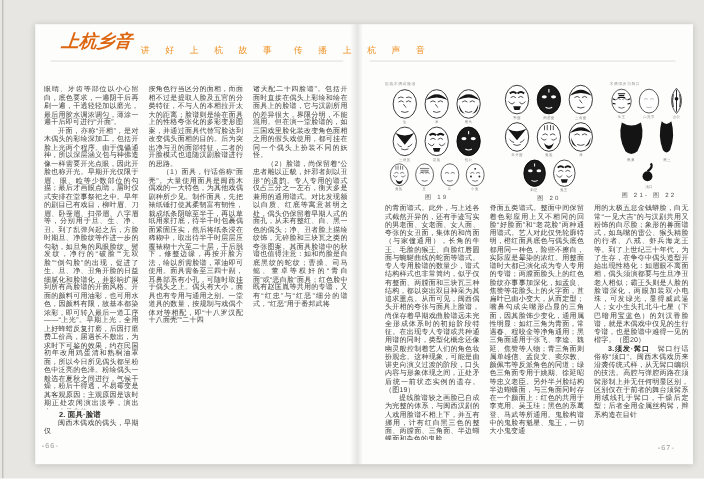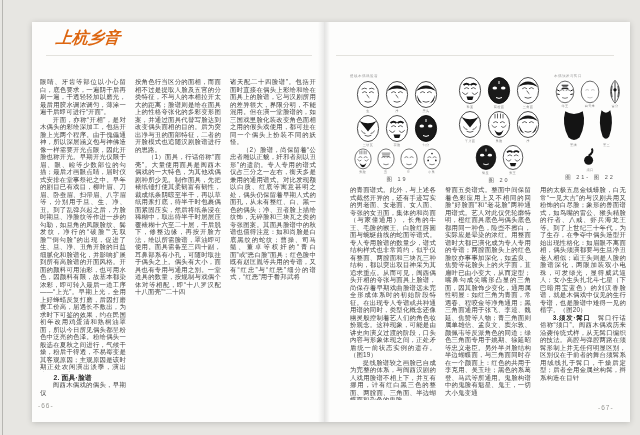--- a/index.html
+++ b/index.html
@@ -48,20 +48,23 @@
 </style>
 </head>
 <body>
 
 <div class="canvas">
   <div class="scan-edge"></div>
   <div class="spread"></div>
   <div class="spine"></div>
 
   <div class="logo">上杭乡音</div>
+  <div class="slogan">
+    <span>讲 好 上 杭 故 事</span><span>传 播 上 杭 声 音</span>
+  </div>
   <div class="rule l"></div>
   <div class="rule r"></div>
 
   <div class="cols left" id="left-cols">
       <div class="tcol">
         <div class="col-body">
           <p>眼睛、牙齿等部位以小心留白，底色要求，一遍阴干后再刷一遍，干透轻轻加以磨光，最后用胶水调浓调匀，薄涂一遍干后即可进行“开面”。</p>
           <p class="indent">开面，亦称“开相”，是对木偶头的彩绘深加工，包括开脸上光两个程序。由于傀儡通神，所以深层涵义包与神佛造像一样需要开光点眼，因此开脸也称开光。早期开光仅限于眉、眼、睑等少数部位的勾描；最后才画眼点睛，届时仪式安排在堂事祭祀之中。早年的剧目已有戏目，柳叶眉、刀眉、卧蚕眉、扫帚眉、八字眉等，分别用于旦、生、净、丑。到了乱弹兴起之后，方脸时期旦、净脸纹等作进一步的勾勒，如旦角的凤眼脸纹、鬓发纹，净行的“破脸”“无双脸”“倒勾脸”的出现，促进了生、旦、净、丑角开脸的日益细腻化和脸谱化，并影响扩展到所有高脸谱的开面风格。开面的颜料可用油彩，也可用水色，因颜料有限，故基本都染浓彩，即可转入最后一道工序——“上光”。早期上光，全用上好蜂蜡反复打磨，后因打磨费工价高，届遇长不敷出，为求时下可鉴的效果，约在民国初年改用鸡蛋清和熟桐油罩面，所以今日所见偶头都呈粉色中泛亮的色泽。粉绘偶头一般选在夏秋之间进行，气候干燥，粉后干得透，不易霉变是其客观原因；主观原因是该时期正处农闲演出淡季，演出少，人员齐整。</p>
         </div>
         <div class="col-foot">

